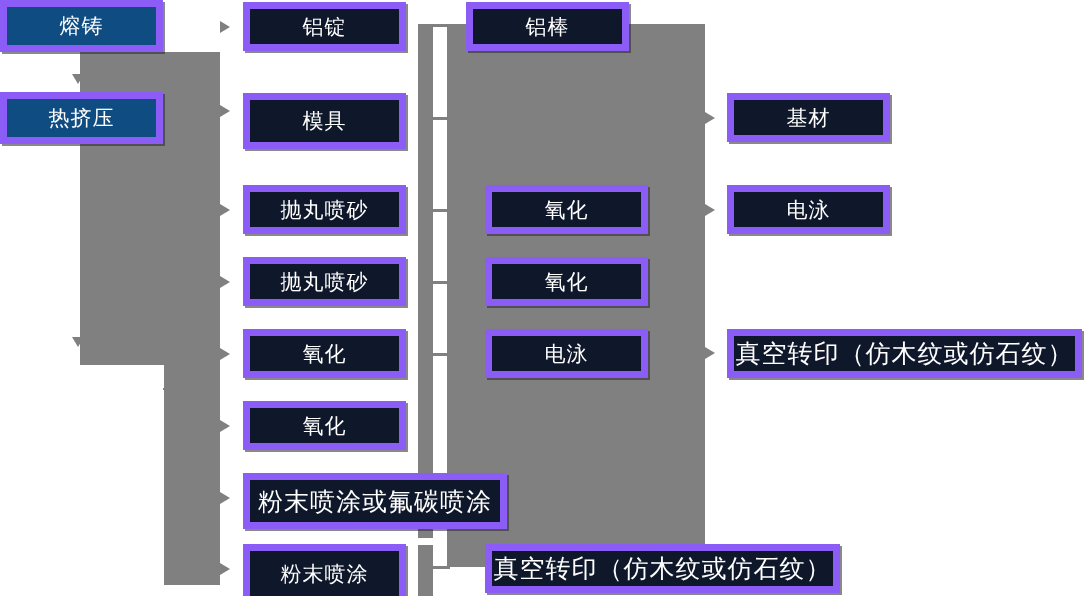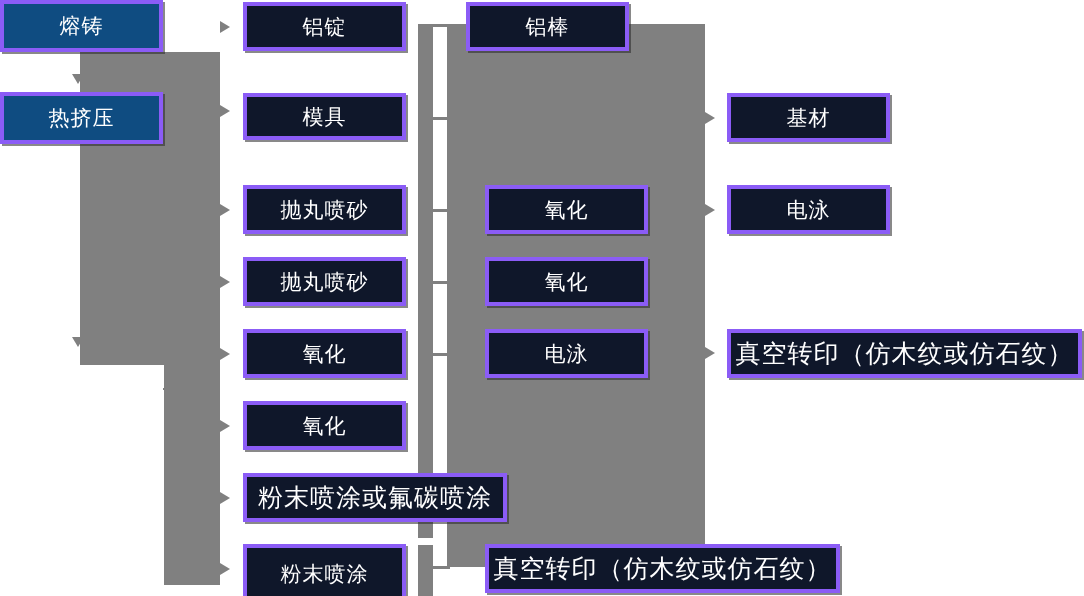--- a/index.html
+++ b/index.html
@@ -26,21 +26,21 @@
   .arrow-stem{position:absolute;background:#808080;height:4px;}
 
   
   .node{
     position:absolute;
     box-sizing:border-box;
     display:flex;align-items:center;justify-content:center;
     color:#ffffff;
     font-size:21px;
     letter-spacing:1px;
-    border:4px solid #8b5cf6;
+    border:7px solid #8b5cf6;
     box-shadow:2px 2px 0 rgba(40,40,40,.55);
     white-space:nowrap;
     user-select:none;
   }
   .node.dark{background:#0F4C81;}
   .node.light{background:#0f172a;}
   .node.wide{font-size:25px;}
 </style>
 </head>
 <body>
@@ -90,41 +90,41 @@
 
   <div class="node dark" style="left:0px;top:92px;width:163px;height:52px;">
     <span>热挤压</span>
   </div>
 
 
   <div class="node light" style="left:243px;top:2px;width:163px;height:49px;">
     <span>铝锭</span>
   </div>
 
-  <div class="node light" style="left:243px;top:93px;width:163px;height:47px;">
+  <div class="node light" style="left:243px;top:93px;width:163px;height:56px;">
     <span>模具</span>
   </div>
 
   <div class="node light" style="left:243px;top:185px;width:163px;height:49px;">
     <span>抛丸喷砂</span>
   </div>
 
   <div class="node light" style="left:243px;top:257px;width:163px;height:49px;">
     <span>抛丸喷砂</span>
   </div>
 
   <div class="node light" style="left:243px;top:329px;width:163px;height:49px;">
     <span>氧化</span>
   </div>
 
   <div class="node light" style="left:243px;top:401px;width:163px;height:49px;">
     <span>氧化</span>
   </div>
 
-  <div class="node light wide" style="left:243px;top:473px;width:264px;height:49px;">
+  <div class="node light wide" style="left:243px;top:473px;width:264px;height:56px;">
     <span>粉末喷涂或氟碳喷涂</span>
   </div>
 
   <div class="node light" style="left:243px;top:544px;width:163px;height:59px;">
     <span>粉末喷涂</span>
   </div>
 
   <div class="node light" style="left:466px;top:2px;width:163px;height:49px;">
     <span>铝棒</span>
   </div>

